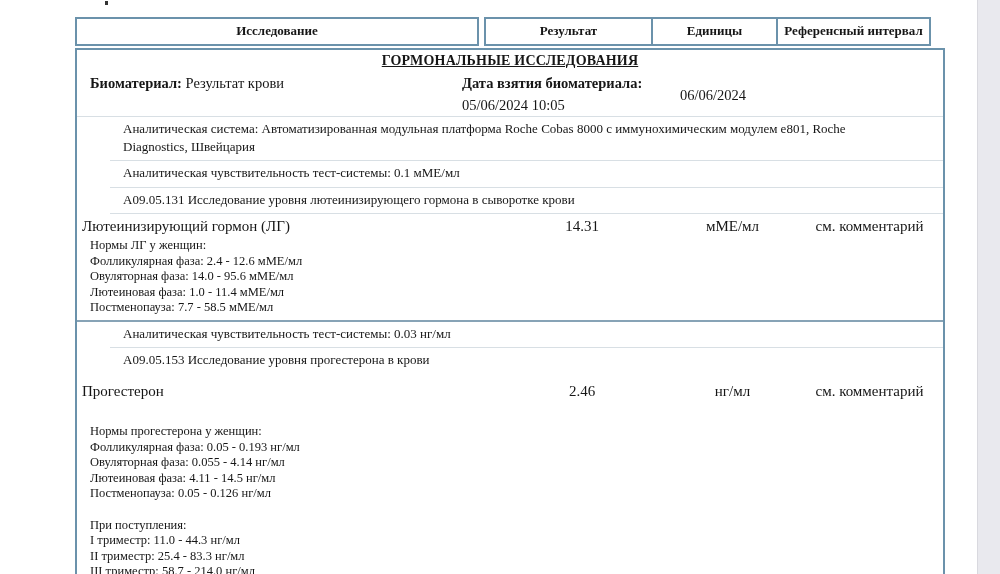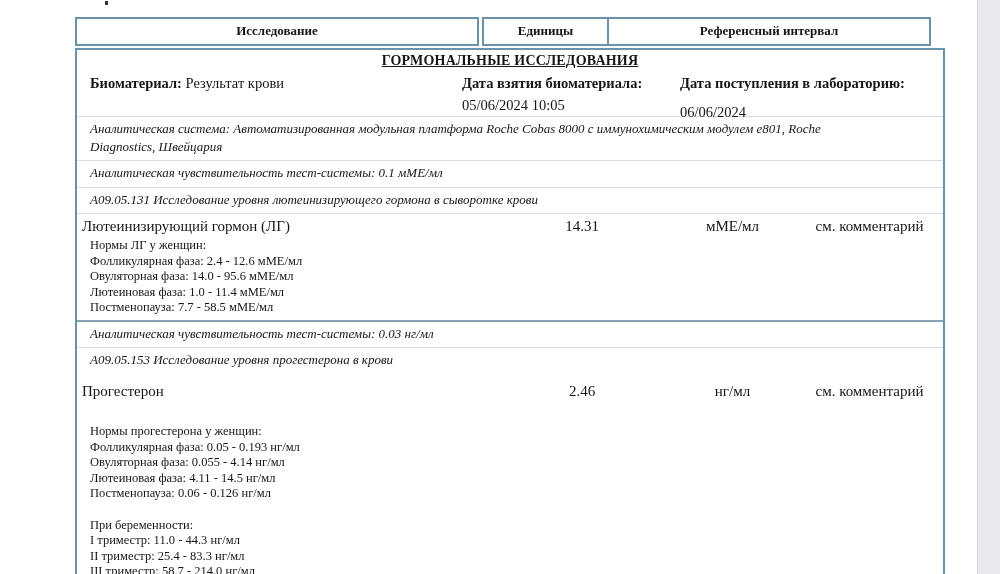--- a/index.html
+++ b/index.html
@@ -47,23 +47,24 @@
   }
   .bio{position:absolute;left:13px;top:5px;}
   .b{font-weight:bold;}
   .date-col{position:absolute;top:5px;white-space:nowrap;}
   .date-collect{left:385px;}
   .date-receive{left:603px;}
   .date-col .val{font-weight:normal;margin-top:5px;}
   .date-receive .val{margin-top:12px;}
 
   .meta-row{
-    font-style:italic;font-size:13px;
+    font-size:13px;
     padding:3px 71px 5px 13px;border-bottom:1px solid #d8dfe4;
     line-height:17.5px;
+    margin-left:33px;
   }
   .meta-row.no-rule{border-bottom:none;}
 
   .result-row{
     display:grid;grid-template-columns:418px 174px 127px 147px;
     font-size:15px;padding:4px 0 2px;align-items:baseline;
   }
   .result-row .rname{padding-left:5px;}
   .result-row .rval,.result-row .runits,.result-row .rref{text-align:center;}
   .result-row.r2{padding:9px 0 10px;}
@@ -77,20 +78,21 @@
 <body>
 
 <div class="artifact-dot"></div>
 <div class="scroll-strip"></div>
 
 <div class="table-wrap">
 
   <div class="hdr-row">
     <div class="hcell hc1">Исследование</div>
     <div class="hgroup">
+      <div class="hcell hc2">Результат</div>
       <div class="hcell hc3">Единицы</div>
       <div class="hcell hc4">Референсный интервал</div>
     </div>
   </div>
 
   <div class="content-box">
 
     <div class="title-row">
       <span>ГОРМОНАЛЬНЫЕ ИССЛЕДОВАНИЯ</span>
     </div>
@@ -98,21 +100,20 @@
     <div class="info-row">
       <div class="bio">
         <span class="b">Биоматериал:</span>
         <span>Результат крови</span>
       </div>
       <div class="date-col date-collect">
         <div class="b">Дата взятия биоматериала:</div>
         <div class="val">05/06/2024 10:05</div>
       </div>
       <div class="date-col date-receive">
-        <div class="b">Дата поступления в лабораторию:</div>
         <div class="val">06/06/2024</div>
       </div>
     </div>
 
     <div class="meta-row">Аналитическая система: Автоматизированная модульная платформа Roche Cobas 8000 с иммунохимическим модулем e801, Roche Diagnostics, Швейцария</div>
 
     <div class="meta-row">Аналитическая чувствительность тест-системы: 0.1 мМЕ/мл</div>
     <div class="meta-row">A09.05.131 Исследование уровня лютеинизирующего гормона в сыворотке крови</div>
 
     <div class="result-row">
@@ -138,22 +139,22 @@
       <div class="rval">2.46</div>
       <div class="runits">нг/мл</div>
       <div class="rref">см. комментарий</div>
     </div>
 
     <div class="notes n2">
       <div class="note-line">Нормы прогестерона у женщин:</div>
       <div class="note-line">Фолликулярная фаза: 0.05 - 0.193 нг/мл</div>
       <div class="note-line">Овуляторная фаза: 0.055 - 4.14 нг/мл</div>
       <div class="note-line">Лютеиновая фаза: 4.11 - 14.5 нг/мл</div>
-      <div class="note-line">Постменопауза: 0.06 - 0.126 нг/мл</div>
+      <div class="note-line">Постменопауза: 0.05 - 0.126 нг/мл</div>
       <div class="note-line"></div>
-      <div class="note-line">При беременности:</div>
+      <div class="note-line">При поступления:</div>
       <div class="note-line">I триместр: 11.0 - 44.3 нг/мл</div>
       <div class="note-line">II триместр: 25.4 - 83.3 нг/мл</div>
       <div class="note-line">III триместр: 58.7 - 214.0 нг/мл</div>
     </div>
 
   </div>
 </div>
 
 </body></html>

